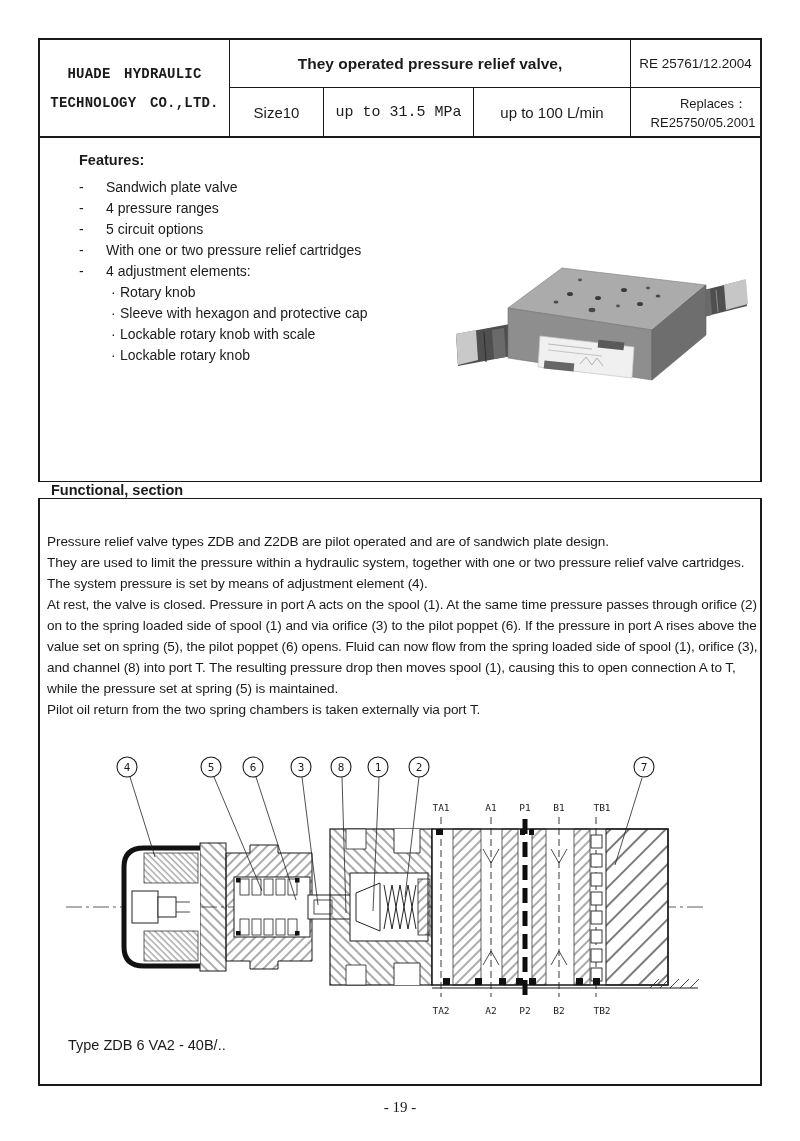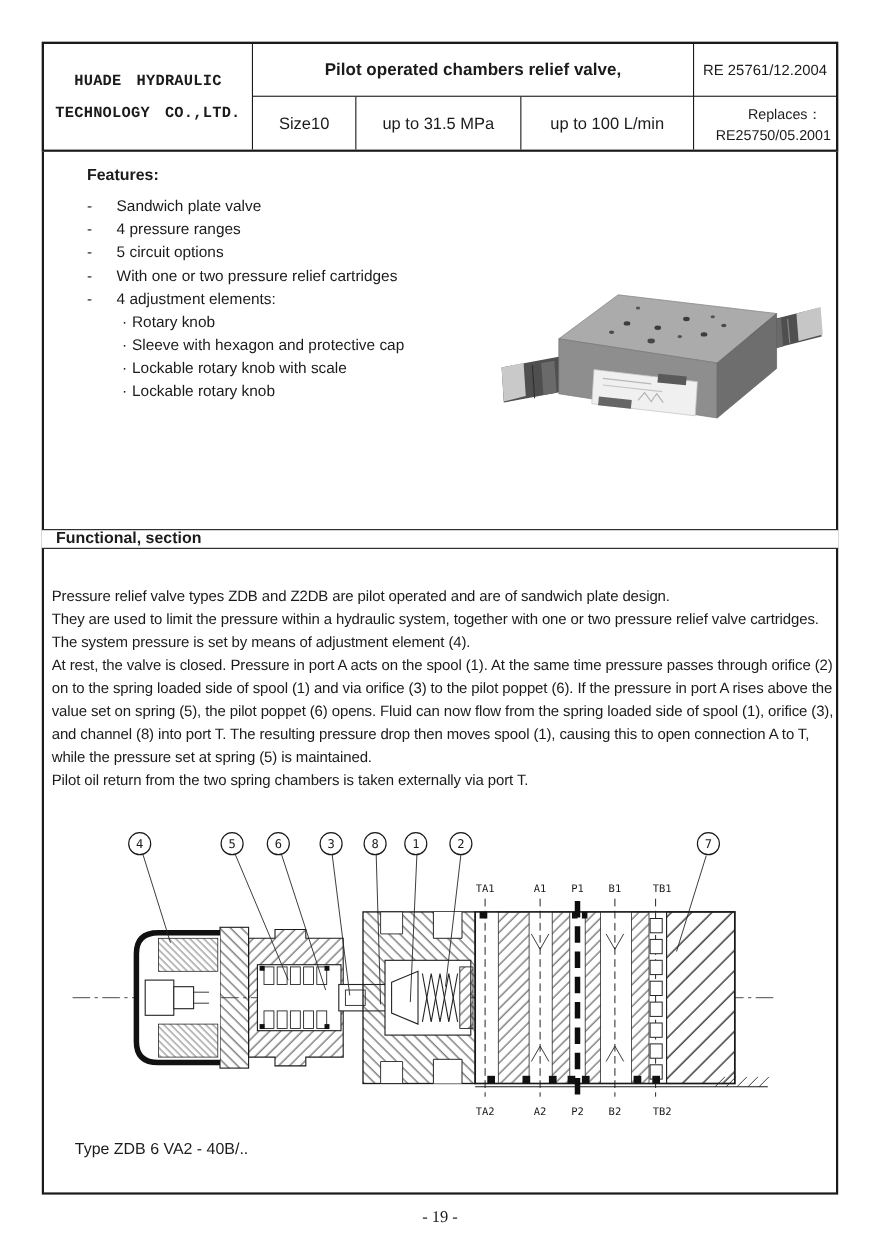--- a/index.html
+++ b/index.html
@@ -19,21 +19,21 @@
     display:grid;grid-template-columns:190px 94px 150px 156px 1fr;
     grid-template-rows:48px 48px;
   }
   .hdr .cell{display:flex;align-items:center;justify-content:center;box-sizing:border-box;}
   .c-company{grid-row:1/3;grid-column:1;border-right:1.5px solid #1a1a1a;
     flex-direction:column;gap:13px;font-weight:bold;font-size:14px;word-spacing:5px;letter-spacing:.2px;font-family:Liberation Mono, monospace;}
   .c-title{grid-row:1;grid-column:2/5;border-bottom:1.5px solid #1a1a1a;
     flex-direction:column;gap:1px;font-weight:bold;font-size:15.5px;line-height:20px;}
   .c-doc{grid-row:1;grid-column:5;border-left:1.5px solid #1a1a1a;border-bottom:1.5px solid #1a1a1a;font-size:13.5px;}
   .c-size{grid-row:2;grid-column:2;border-right:1.5px solid #1a1a1a;font-size:15px;}
-  .c-press{grid-row:2;grid-column:3;border-right:1.5px solid #1a1a1a;font-size:15px;}
+  .c-press{grid-row:2;grid-column:3;border-right:1.5px solid #1a1a1a;font-size:15px;font-family:Liberation Mono, monospace;}
   .c-flow{grid-row:2;grid-column:4;font-size:15px;}
   .c-repl{grid-row:2;grid-column:5;border-left:1.5px solid #1a1a1a;
     flex-direction:column;align-items:flex-start;justify-content:center;gap:2px;
     font-size:13px;padding-left:15px;}
   .c-repl .r1{margin-left:21px;}
   
   .features{position:absolute;left:79px;top:152px;width:400px;font-size:14px;}
   .feat-heading{font-weight:bold;font-size:14.5px;margin-bottom:9px;}
   .feat-row{display:flex;line-height:21px;}
   .feat-row .mk{width:27px;flex:none;}
@@ -62,21 +62,21 @@
 <body>
 
 <div class="outer-border"></div>
 
 <div class="hdr">
   <div class="cell c-company">
     <div>HUADE HYDRAULIC</div>
     <div>TECHNOLOGY CO.,LTD.</div>
   </div>
   <div class="cell c-title">
-    <div>Pilot operated chambers relief valve,</div>
+    <div>They operated pressure relief valve,</div>
   </div>
   <div class="cell c-doc">RE 25761/12.2004</div>
   <div class="cell c-size">Size10</div>
   <div class="cell c-press">up to 31.5 MPa</div>
   <div class="cell c-flow">up to 100 L/min</div>
   <div class="cell c-repl">
     <div class="r1">Replaces：</div>
     <div>RE25750/05.2001</div>
   </div>
 </div>

